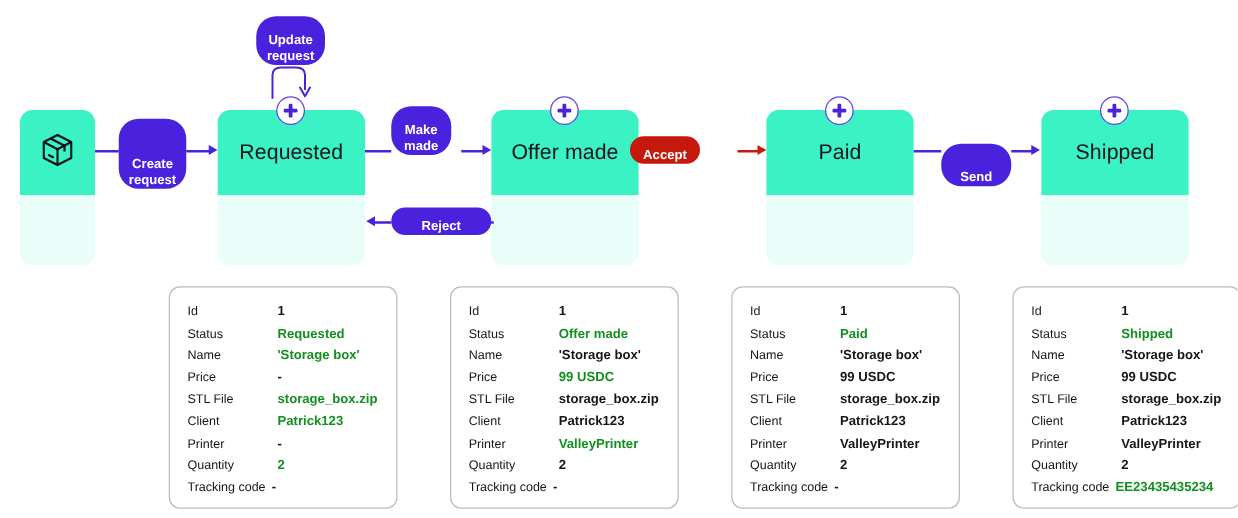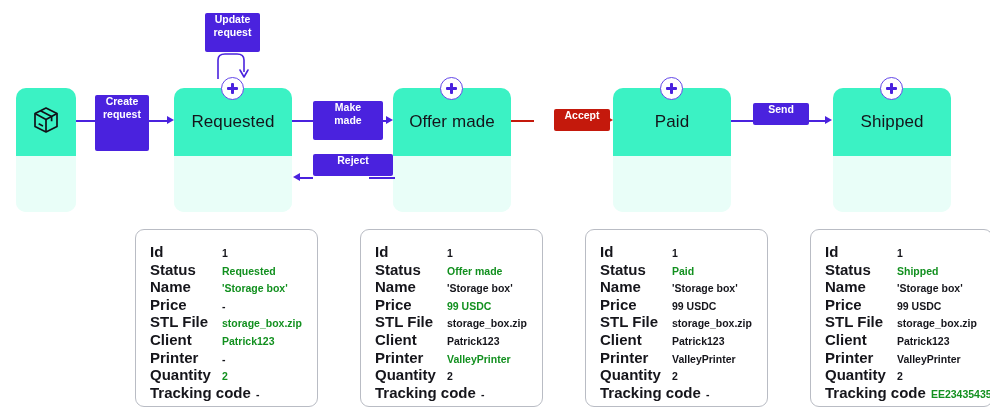--- a/index.html
+++ b/index.html
@@ -72,30 +72,30 @@
     position: absolute;
     background: #4A22DE;
     border-radius: 1px;
   }
   .plus-badge::before { width: 11px; height: 2.2px; }
   .plus-badge::after  { width: 2.2px; height: 11px; }
 
   
   .pill {
     position: absolute;
-    border-radius: 2px;
+    border-radius: 16px;
     background: #4A22DE;
     color: #ffffff;
     font-size: 10.5px;
     font-weight: bold;
     font-family: "Liberation Sans", sans-serif;
     display: flex;
     flex-direction: column;
     align-items: center;
-    justify-content: flex-start;
+    justify-content: flex-end;
     line-height: 13px;
     text-align: center;
     z-index: 5;
     box-sizing: border-box;
   }
   .pill.red { background: #C4190C; }
   .pill span { display: block; white-space: nowrap; }
 
   
   .conn {
@@ -137,22 +137,22 @@
     background: #ffffff;
     box-sizing: border-box;
     padding: 13px 13px 10px 14px;
   }
   .card-row {
     display: flex;
     align-items: baseline;
     height: 17.6px;
   }
   .card-key {
-    font-size: 15px;
-    font-weight: bold;
+    font-size: 10px;
+    font-weight: normal;
     color: #15151b;
     font-family: "Liberation Sans", sans-serif;
     width: 72px;
     flex: none;
     white-space: nowrap;
   }
   .card-val {
     font-size: 10.5px;
     font-weight: bold;
     color: #15151b;
@@ -201,59 +201,59 @@
   <div class="pill" style="left:205px; top:13px; width:55px; height:39px;">
     <span>Update</span>
     <span>request</span>
   </div>
   <svg class="loop-svg" style="left:216px; top:52px;" width="36" height="28" viewBox="0 0 36 28" fill="none">
     <path d="M2 27 L2 8 Q2 2 9 2 L21 2 Q28 2 28 8 L28 20" stroke="#4A22DE" stroke-width="1.6" fill="none"></path>
     <path d="M24 18 L28 25 L32 18" stroke="#4A22DE" stroke-width="1.6" fill="none" stroke-linecap="round" stroke-linejoin="round"></path>
   </svg>
 
   <div class="conn" style="left:292px; top:120px; width:21px;"></div>
-  <div class="pill" style="left:313px; top:101px; width:70px; height:39px;">
+  <div class="pill" style="left:313px; top:85px; width:48px; height:39px;">
     <span>Make</span>
     <span>made</span>
   </div>
   <div class="conn" style="left:369px; top:120px; width:19px;"></div>
   <div class="arrowhead" style="left:386px; top:116px;"></div>
 
   <div class="conn" style="left:369px; top:177px; width:26px;"></div>
-  <div class="pill" style="left:313px; top:154px; width:80px; height:22px;">
+  <div class="pill" style="left:313px; top:166px; width:80px; height:22px;">
     <span>Reject</span>
   </div>
   <div class="conn" style="left:300px; top:177px; width:13px;"></div>
   <div class="arrowhead left" style="left:293px; top:173px;"></div>
 
   <div class="state-box" style="left:393px; top:88px; width:118px; height:124px;">
     <div class="state-head">
       <span class="state-label">Offer made</span>
     </div>
     <div class="state-body"></div>
   </div>
   <div class="plus-badge" style="left:440px; top:77px;"></div>
 
   <div class="conn red" style="left:511px; top:120px; width:23px;"></div>
-  <div class="pill red" style="left:554px; top:109px; width:56px; height:22px;">
+  <div class="pill red" style="left:504px; top:109px; width:56px; height:22px;">
     <span>Accept</span>
   </div>
   <div class="conn red" style="left:590px; top:120px; width:18px;"></div>
   <div class="arrowhead red" style="left:606px; top:116px;"></div>
 
   <div class="state-box" style="left:613px; top:88px; width:118px; height:124px;">
     <div class="state-head">
       <span class="state-label">Paid</span>
     </div>
     <div class="state-body"></div>
   </div>
   <div class="plus-badge" style="left:660px; top:77px;"></div>
 
   <div class="conn" style="left:731px; top:120px; width:22px;"></div>
-  <div class="pill" style="left:753px; top:103px; width:56px; height:22px;">
+  <div class="pill" style="left:753px; top:115px; width:56px; height:34px;">
     <span>Send</span>
   </div>
   <div class="conn" style="left:809px; top:120px; width:18px;"></div>
   <div class="arrowhead" style="left:825px; top:116px;"></div>
 
   <div class="state-box" style="left:833px; top:88px; width:118px; height:124px;">
     <div class="state-head">
       <span class="state-label">Shipped</span>
     </div>
     <div class="state-body"></div>

